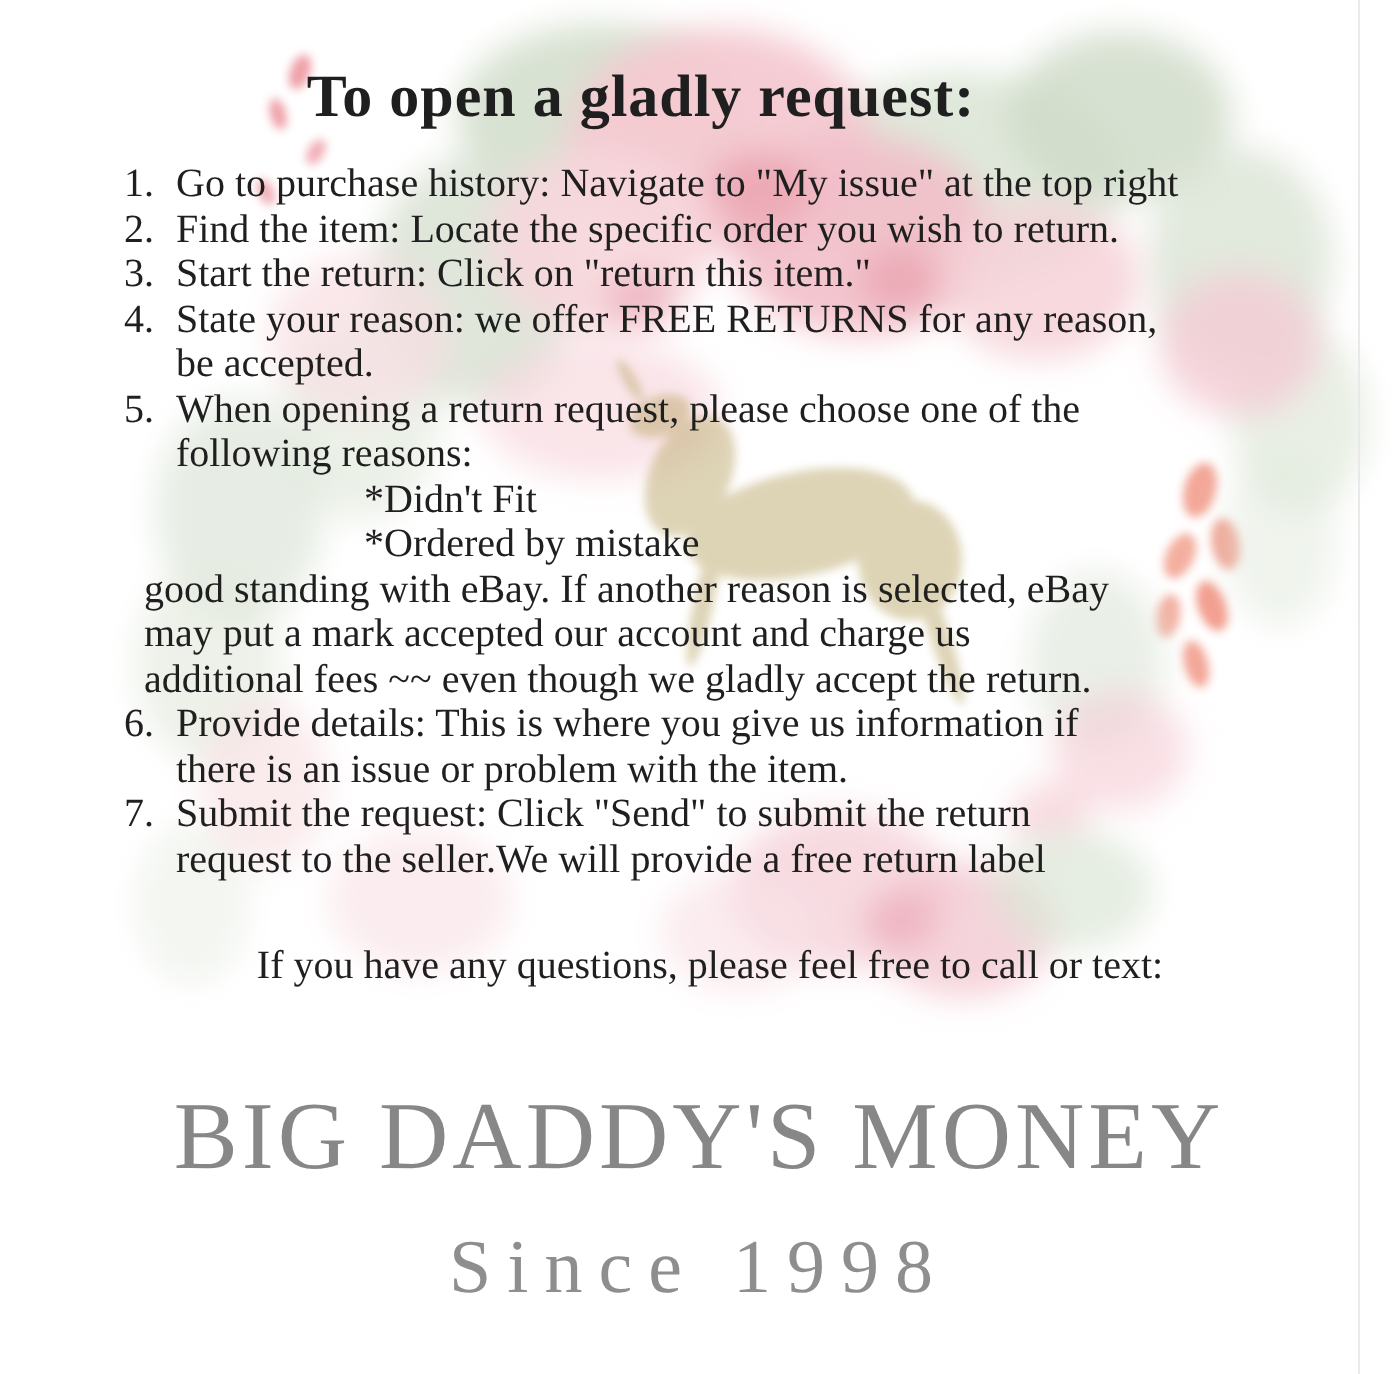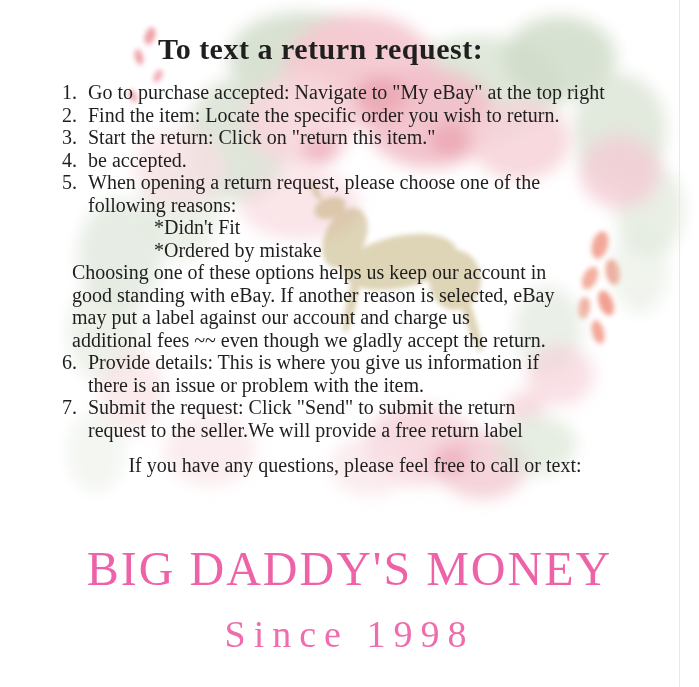--- a/index.html
+++ b/index.html
@@ -8,41 +8,41 @@
     width:699px;height:687px;
     background:#ffffff;
     overflow:hidden;
     font-family:"Liberation Serif","DejaVu Serif",serif;
     color:#1f1f1f;
   }
   
   #floral{position:absolute;top:0;left:0;width:699px;height:687px;z-index:0;}
   .edge-line{position:absolute;top:0;left:679px;width:1px;height:687px;background:#e9e9e9;z-index:0;}
   
-  .wm{position:absolute;left:0;width:100%;text-align:center;color:#ec4899;z-index:1;user-select:none;}
+  .wm{position:absolute;left:0;width:100%;text-align:center;color:#737373;z-index:1;user-select:none;}
   .wm-brand{top:541px;font-size:48px;letter-spacing:2px;opacity:.85;}
   .wm-since{top:612px;font-size:38px;letter-spacing:8px;opacity:.8;}
   
   .title{
     position:absolute;top:32px;left:0;width:699px;z-index:2;
     text-align:center;padding-right:58px;box-sizing:border-box;
     font-size:30px;font-weight:bold;letter-spacing:.5px;
   }
   .content{
     position:absolute;top:81px;left:62px;width:586px;z-index:2;
     font-size:20px;line-height:22.5px;
   }
   .step{display:flex;}
   .step-num{flex:0 0 26px;}
   .step-text{flex:1 1 auto;}
   .line{white-space:nowrap;}
-  .reasons{margin-left:92px;}
+  .reasons{margin-left:120px;}
   .reason-line{white-space:nowrap;}
   .note{margin-left:10px;}
-  .footer{margin-top:13px;text-align:center;}
+  .footer{margin-top:31px;text-align:center;}
   .footer div{white-space:nowrap;}
 </style>
 </head>
 <body>
 
 <div id="page">
 
   <svg id="floral" width="699" height="687" viewBox="0 0 699 687" xmlns="http://www.w3.org/2000/svg">
     <defs>
       <filter id="wc" x="-60%" y="-60%" width="220%" height="220%">
@@ -125,50 +125,51 @@
       <ellipse cx="370" cy="466" rx="40" ry="30" fill="#f9e2e6" opacity=".65"></ellipse>
       <ellipse cx="450" cy="460" rx="18" ry="14" fill="#edadba" opacity=".7"></ellipse>
     </g>
   </svg>
 
   <div class="edge-line"></div>
 
   <div class="wm wm-brand">BIG DADDY'S MONEY</div>
   <div class="wm wm-since">Since 1998</div>
 
-  <div class="title">To text a return request:</div>
+  <div class="title">To open a gladly request:</div>
 
   <div class="content">
 
     <div>
 
         <div class="step">
           <span class="step-num">1.</span>
           <div class="step-text">
-            <div class="line">Go to purchase accepted: Navigate to "My eBay" at the top right</div>
+            <div class="line">Go to purchase history: Navigate to "My issue" at the top right</div>
           </div>
         </div>
 
         <div class="step">
           <span class="step-num">2.</span>
           <div class="step-text">
             <div class="line">Find the item: Locate the specific order you wish to return.</div>
           </div>
         </div>
 
         <div class="step">
           <span class="step-num">3.</span>
           <div class="step-text">
             <div class="line">Start the return: Click on "return this item."</div>
           </div>
         </div>
 
         <div class="step">
           <span class="step-num">4.</span>
           <div class="step-text">
+            <div class="line">State your reason: we offer FREE RETURNS for any reason,</div>
             <div class="line">be accepted.</div>
           </div>
         </div>
 
         <div class="step">
           <span class="step-num">5.</span>
           <div class="step-text">
             <div class="line">When opening a return request, please choose one of the</div>
             <div class="line">following reasons:</div>
           </div>
@@ -178,25 +179,24 @@
     <div class="reasons">
 
         <div class="reason-line">*Didn't Fit</div>
 
 
         <div class="reason-line">*Ordered by mistake</div>
       </div>
 
     <div class="note">
 
-        <div class="line">Choosing one of these options helps us keep our account in</div>
 
         <div class="line">good standing with eBay. If another reason is selected, eBay</div>
 
-        <div class="line">may put a label against our account and charge us</div>
+        <div class="line">may put a mark accepted our account and charge us</div>
 
         <div class="line">additional fees ~~ even though we gladly accept the return.</div>
       </div>
 
     <div>
 
         <div class="step">
           <span class="step-num">6.</span>
           <div class="step-text">
             <div class="line">Provide details: This is where you give us information if</div>

